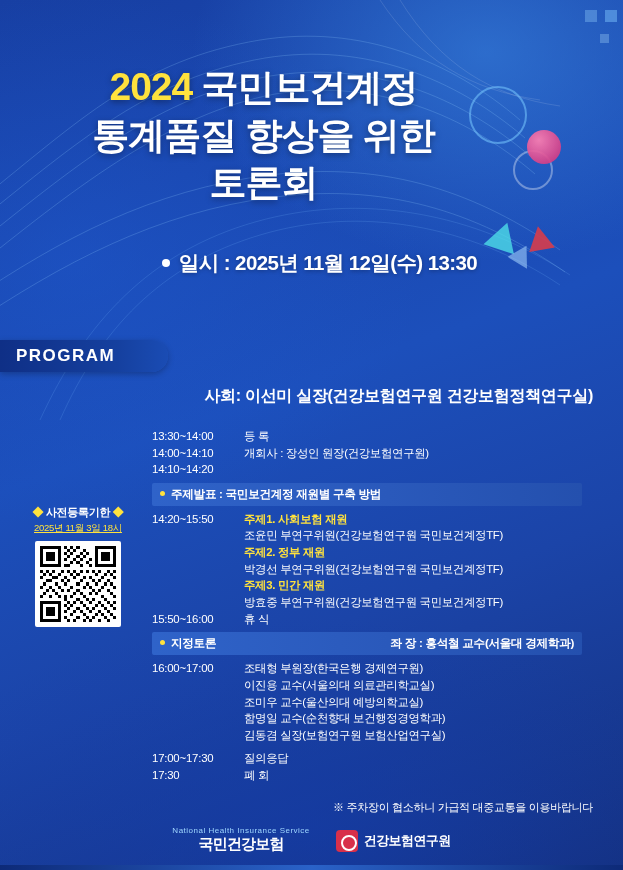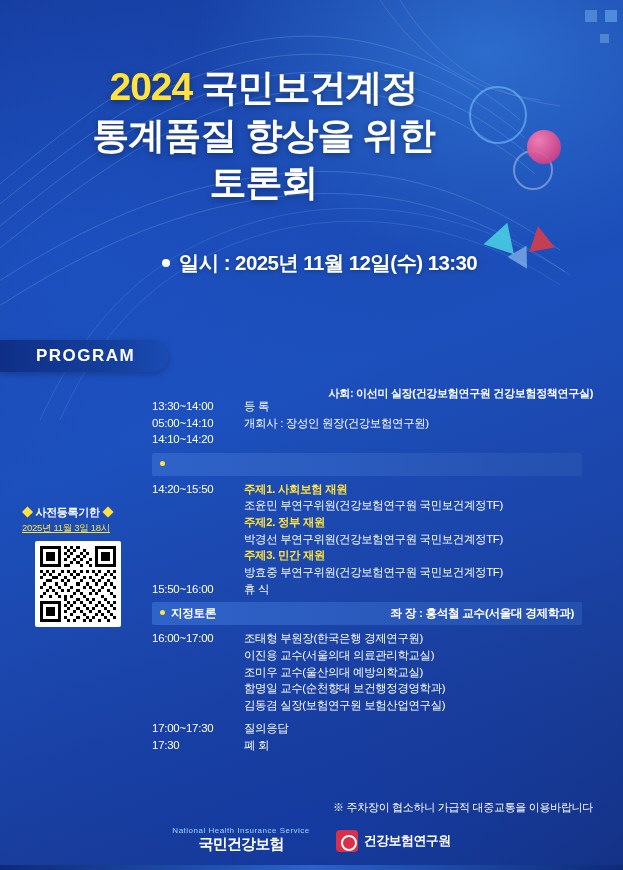--- a/index.html
+++ b/index.html
@@ -141,38 +141,38 @@
     border-bottom-right-radius: 16px;
     box-shadow: 0 2px 6px rgba(0,0,0,0.25);
   }
   .program-banner span {
     display: block;
     color: #ffffff;
     font-size: 17px;
     font-weight: bold;
     letter-spacing: 1.5px;
     line-height: 32px;
-    padding-left: 36px;
+    padding-left: 16px;
   }
 
   
   .moderator {
     position: absolute;
     top: 386px;
     right: 30px;
     color: #ffffff;
-    font-size: 11px;
+    font-size: 16px;
     font-weight: bold;
     letter-spacing: -0.3px;
   }
 
   
   .prog {
     position: absolute;
-    top: 398px;
+    top: 428px;
     left: 152px;
     width: 430px;
     color: #ffffff;
     font-size: 11.4px;
     line-height: 1.46;
   }
   .prog-row {
     display: flex;
     align-items: flex-start;
   }
@@ -223,20 +223,21 @@
     color: #ffffff;
   }
   .gap { height: 7px; }
 
   
   .qr-wrap {
     position: absolute;
     top: 505px;
     left: 22px;
     width: 112px;
+    text-align: center;
     color: #ffffff;
   }
   .qr-title {
     font-size: 11px;
     font-weight: bold;
     letter-spacing: -0.3px;
     margin-bottom: 2px;
   }
   .qr-title .s { color: #ffe23d; }
   .qr-date {
@@ -379,30 +380,30 @@
   <div class="moderator">사회: 이선미 실장(건강보험연구원 건강보험정책연구실)</div>
 
   <div class="prog">
 
     <div class="prog-row">
       <div class="prog-time">13:30~14:00</div>
       <div class="prog-desc">등 록</div>
     </div>
 
     <div class="prog-row">
-      <div class="prog-time">05:00~14:10</div>
+      <div class="prog-time">14:00~14:10</div>
       <div class="prog-desc">개회사 : 장성인 원장(건강보험연구원)</div>
     </div>
 
     <div class="prog-row">
       <div class="prog-time">14:10~14:20</div>
     </div>
 
     <div class="section-bar">
-      <span><span class="dot"></span></span>
+      <span><span class="dot"></span><span>주제발표 : 국민보건계정 재원별 구축 방법</span></span>
     </div>
 
     <div class="prog-row">
       <div class="prog-time">14:20~15:50</div>
       <div class="prog-desc">
         <span class="sub topic-label">주제1. 사회보험 재원</span>
         <span class="sub">조윤민 부연구위원(건강보험연구원 국민보건계정TF)</span>
         <span class="sub topic-label">주제2. 정부 재원</span>
         <span class="sub">박경선 부연구위원(건강보험연구원 국민보건계정TF)</span>
         <span class="sub topic-label">주제3. 민간 재원</span>

